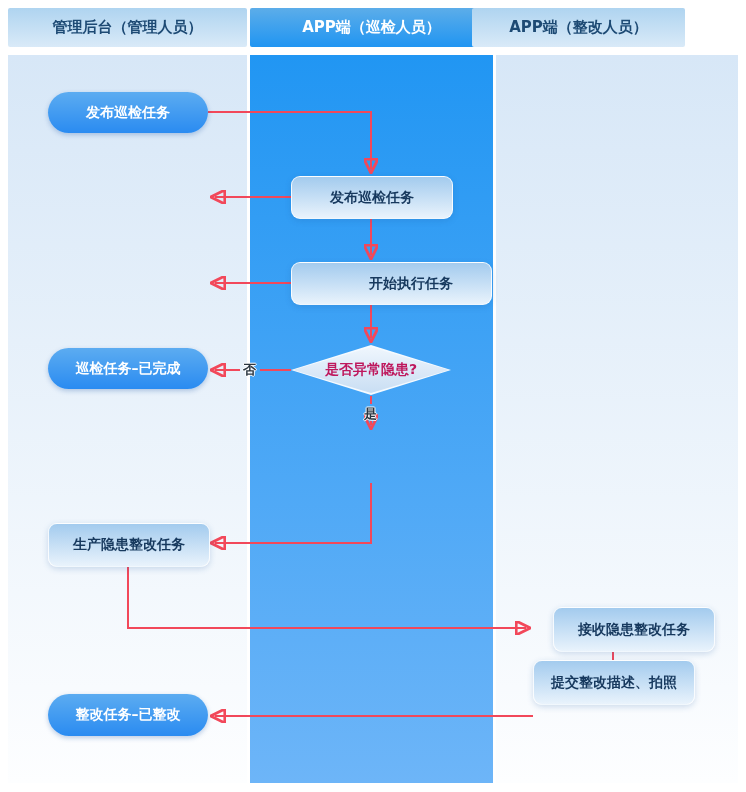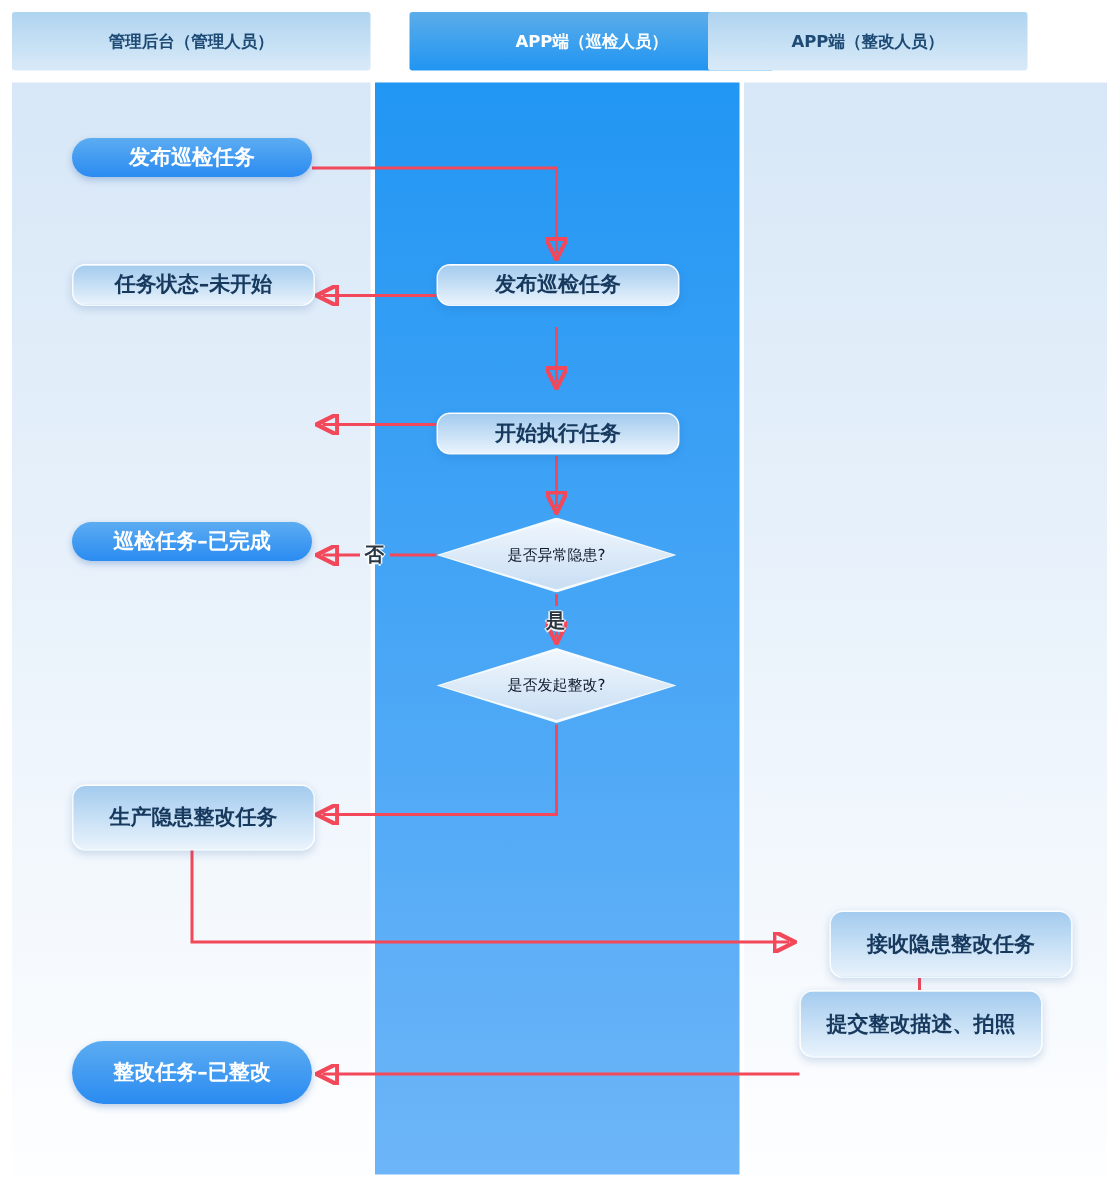--- a/index.html
+++ b/index.html
@@ -4,37 +4,37 @@
 <style>
   html,body { margin:0; padding:0; background:#ffffff; }
   .canvas {
     position:relative; width:746px; height:792px; background:#ffffff;
     font-family:"DejaVu Sans","Liberation Sans",sans-serif; overflow:hidden;
   }
   
   .hdr {
     position:absolute; top:8px; height:39px;
     display:flex; align-items:center; justify-content:center;
-    font-size:11px; font-weight:bold; border-radius:2px;
+    font-size:15px; font-weight:bold; border-radius:2px;
   }
   .hdr.light   { background:linear-gradient(180deg,#afd4f0 0%,#d9eaf8 100%); color:#1d4a74; }
-  .hdr.primary { background:linear-gradient(180deg,#5cade9 0%,#2095f2 100%); color:#ffffff;margin-left:23px; }
+  .hdr.primary { background:linear-gradient(180deg,#5cade9 0%,#2095f2 100%); color:#ffffff; }
   .hdr1 { left:8px;   width:239px; }
   .hdr2 { left:250px; width:243px; }
   .hdr3 { left:472px; width:213px; }
   
   .lane { position:absolute; top:55px; height:728px; }
   .lane.light   { background:linear-gradient(180deg,#d7e7f7 0%,#fdfeff 100%); }
   .lane.primary { background:linear-gradient(180deg,#2196f3 0%,#6db5f8 100%); }
   .lane1 { left:8px;   width:239px; }
   .lane2 { left:250px; width:243px; }
   .lane3 { left:496px; width:242px; }
   
   .node {
-    position:absolute; width:160px; height:26px;
+    position:absolute; width:160px; height:41px;
     display:flex; align-items:center; justify-content:center;
     font-size:14px; font-weight:bold; color:#17395e; text-align:center;
   }
   .pill {
     border-radius:21px; color:#ffffff;
     background:linear-gradient(180deg,#5cacf1 0%,#2a8bf1 100%);
     box-shadow:0 2px 5px rgba(20,80,160,.28);
   }
   .box {
     border-radius:9px;
@@ -47,28 +47,28 @@
     position:absolute; inset:0; background:rgba(255,255,255,.95);
     clip-path:polygon(50% 0,100% 50%,50% 100%,0 50%);
   }
   .d-inner {
     position:absolute; inset:2px;
     background:linear-gradient(180deg,#eff6fd 0%,#c9def3 100%);
     clip-path:polygon(50% 0,100% 50%,50% 100%,0 50%);
   }
   .d-label {
     position:absolute; inset:0; display:flex; align-items:center; justify-content:center;
-    font-size:10px; font-weight:normal; color:#0f172a;
+    font-size:14px; font-weight:bold; color:#be185d;
   }
   
   #n-publish        { left:48px;  top:92px;  }
   #n-not-started    { left:48px;  top:176px; }
   #n-receive        { left:291px; top:176px; }
   #n-running        { left:48px;  top:262px; }
-  #n-start          { left:291px; top:275px; }
+  #n-start          { left:291px; top:262px;padding-left:39px; }
   #n-dec-hazard     { left:291px; top:345px; }
   #n-completed      { left:48px;  top:348px; }
   #n-dec-rectify    { left:291px; top:432px; }
   #n-rectify-task   { left:48px;  top:523px; height:42px; }
   #n-receive-rect   { left:533px; top:607px; height:43px;margin-left:20px; }
   #n-rectified      { left:48px;  top:694px; height:42px; }
   #n-submit         { left:533px; top:660px; height:43px; }
   
   .edges { position:absolute; left:0; top:0; pointer-events:none; }
   .edges path { fill:none; stroke:#f2485a; stroke-width:2; }
@@ -110,23 +110,20 @@
     <path d="M371,421 V425" marker-end="url(#ah)"></path>
     <path d="M371,483 V543 H215" marker-end="url(#ah)"></path>
     <path d="M128,566 V628 H526" marker-end="url(#ah)"></path>
     <path d="M613,651 V687" marker-end="url(#ah)"></path>
     <path d="M533,716 H215" marker-end="url(#ah)"></path>
   </svg>
 
   <div id="n-publish" class="node pill">
     <span>发布巡检任务</span>
   </div>
-  <div id="n-not-started" class="node box">
-    <span>任务状态–未开始</span>
-  </div>
   <div id="n-completed" class="node pill">
     <span>巡检任务–已完成</span>
   </div>
   <div id="n-rectified" class="node pill">
     <span>整改任务–已整改</span>
   </div>
   <div id="n-rectify-task" class="node box">
     <span>生产隐患整改任务</span>
   </div>
 
@@ -134,25 +131,20 @@
     <span>发布巡检任务</span>
   </div>
   <div id="n-start" class="node box">
     <span>开始执行任务</span>
   </div>
   <div id="n-dec-hazard" class="diamond">
     <div class="d-outer"></div>
     <div class="d-inner"></div>
     <div class="d-label">是否异常隐患?</div>
   </div>
-  <div id="n-dec-rectify" class="diamond">
-    <div class="d-outer"></div>
-    <div class="d-inner"></div>
-    <div class="d-label">是否发起整改?</div>
-  </div>
 
   <div id="n-receive-rect" class="node box">
     <span>接收隐患整改任务</span>
   </div>
   <div id="n-submit" class="node box">
     <span>提交整改描述、拍照</span>
   </div>
 
   <span id="lbl-no" class="edge-label">否</span>
   <span id="lbl-yes" class="edge-label">是</span>

